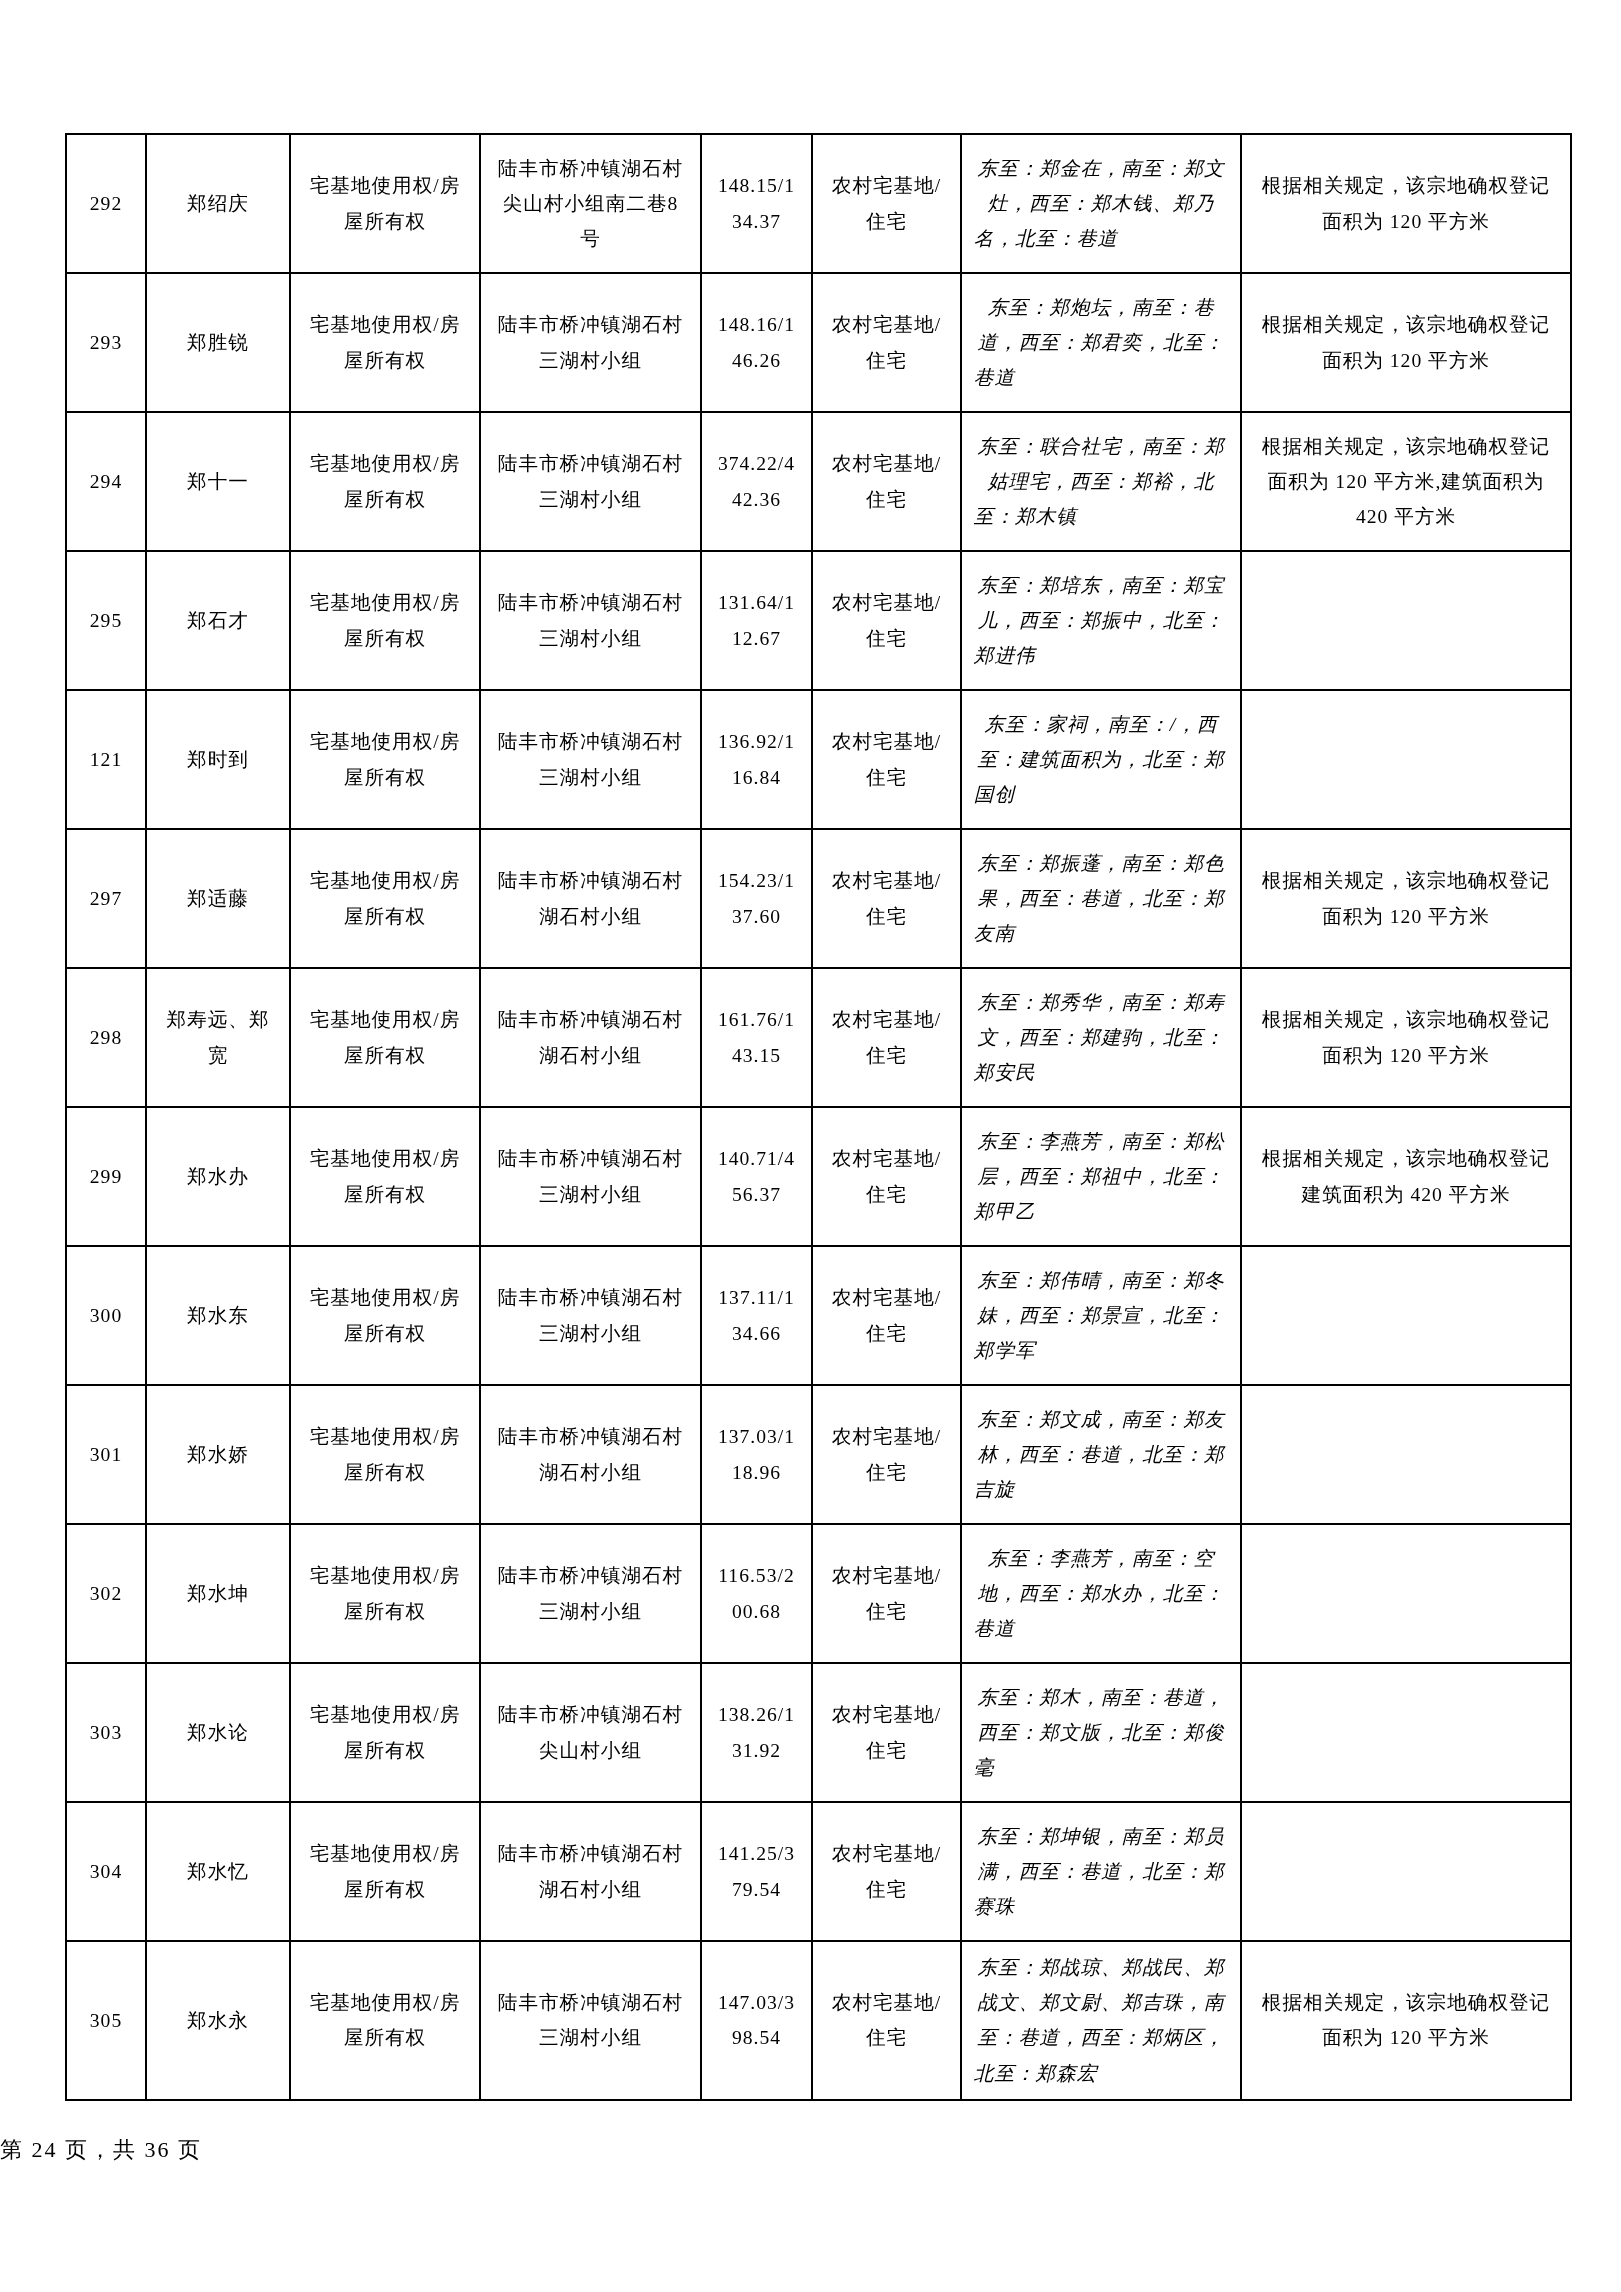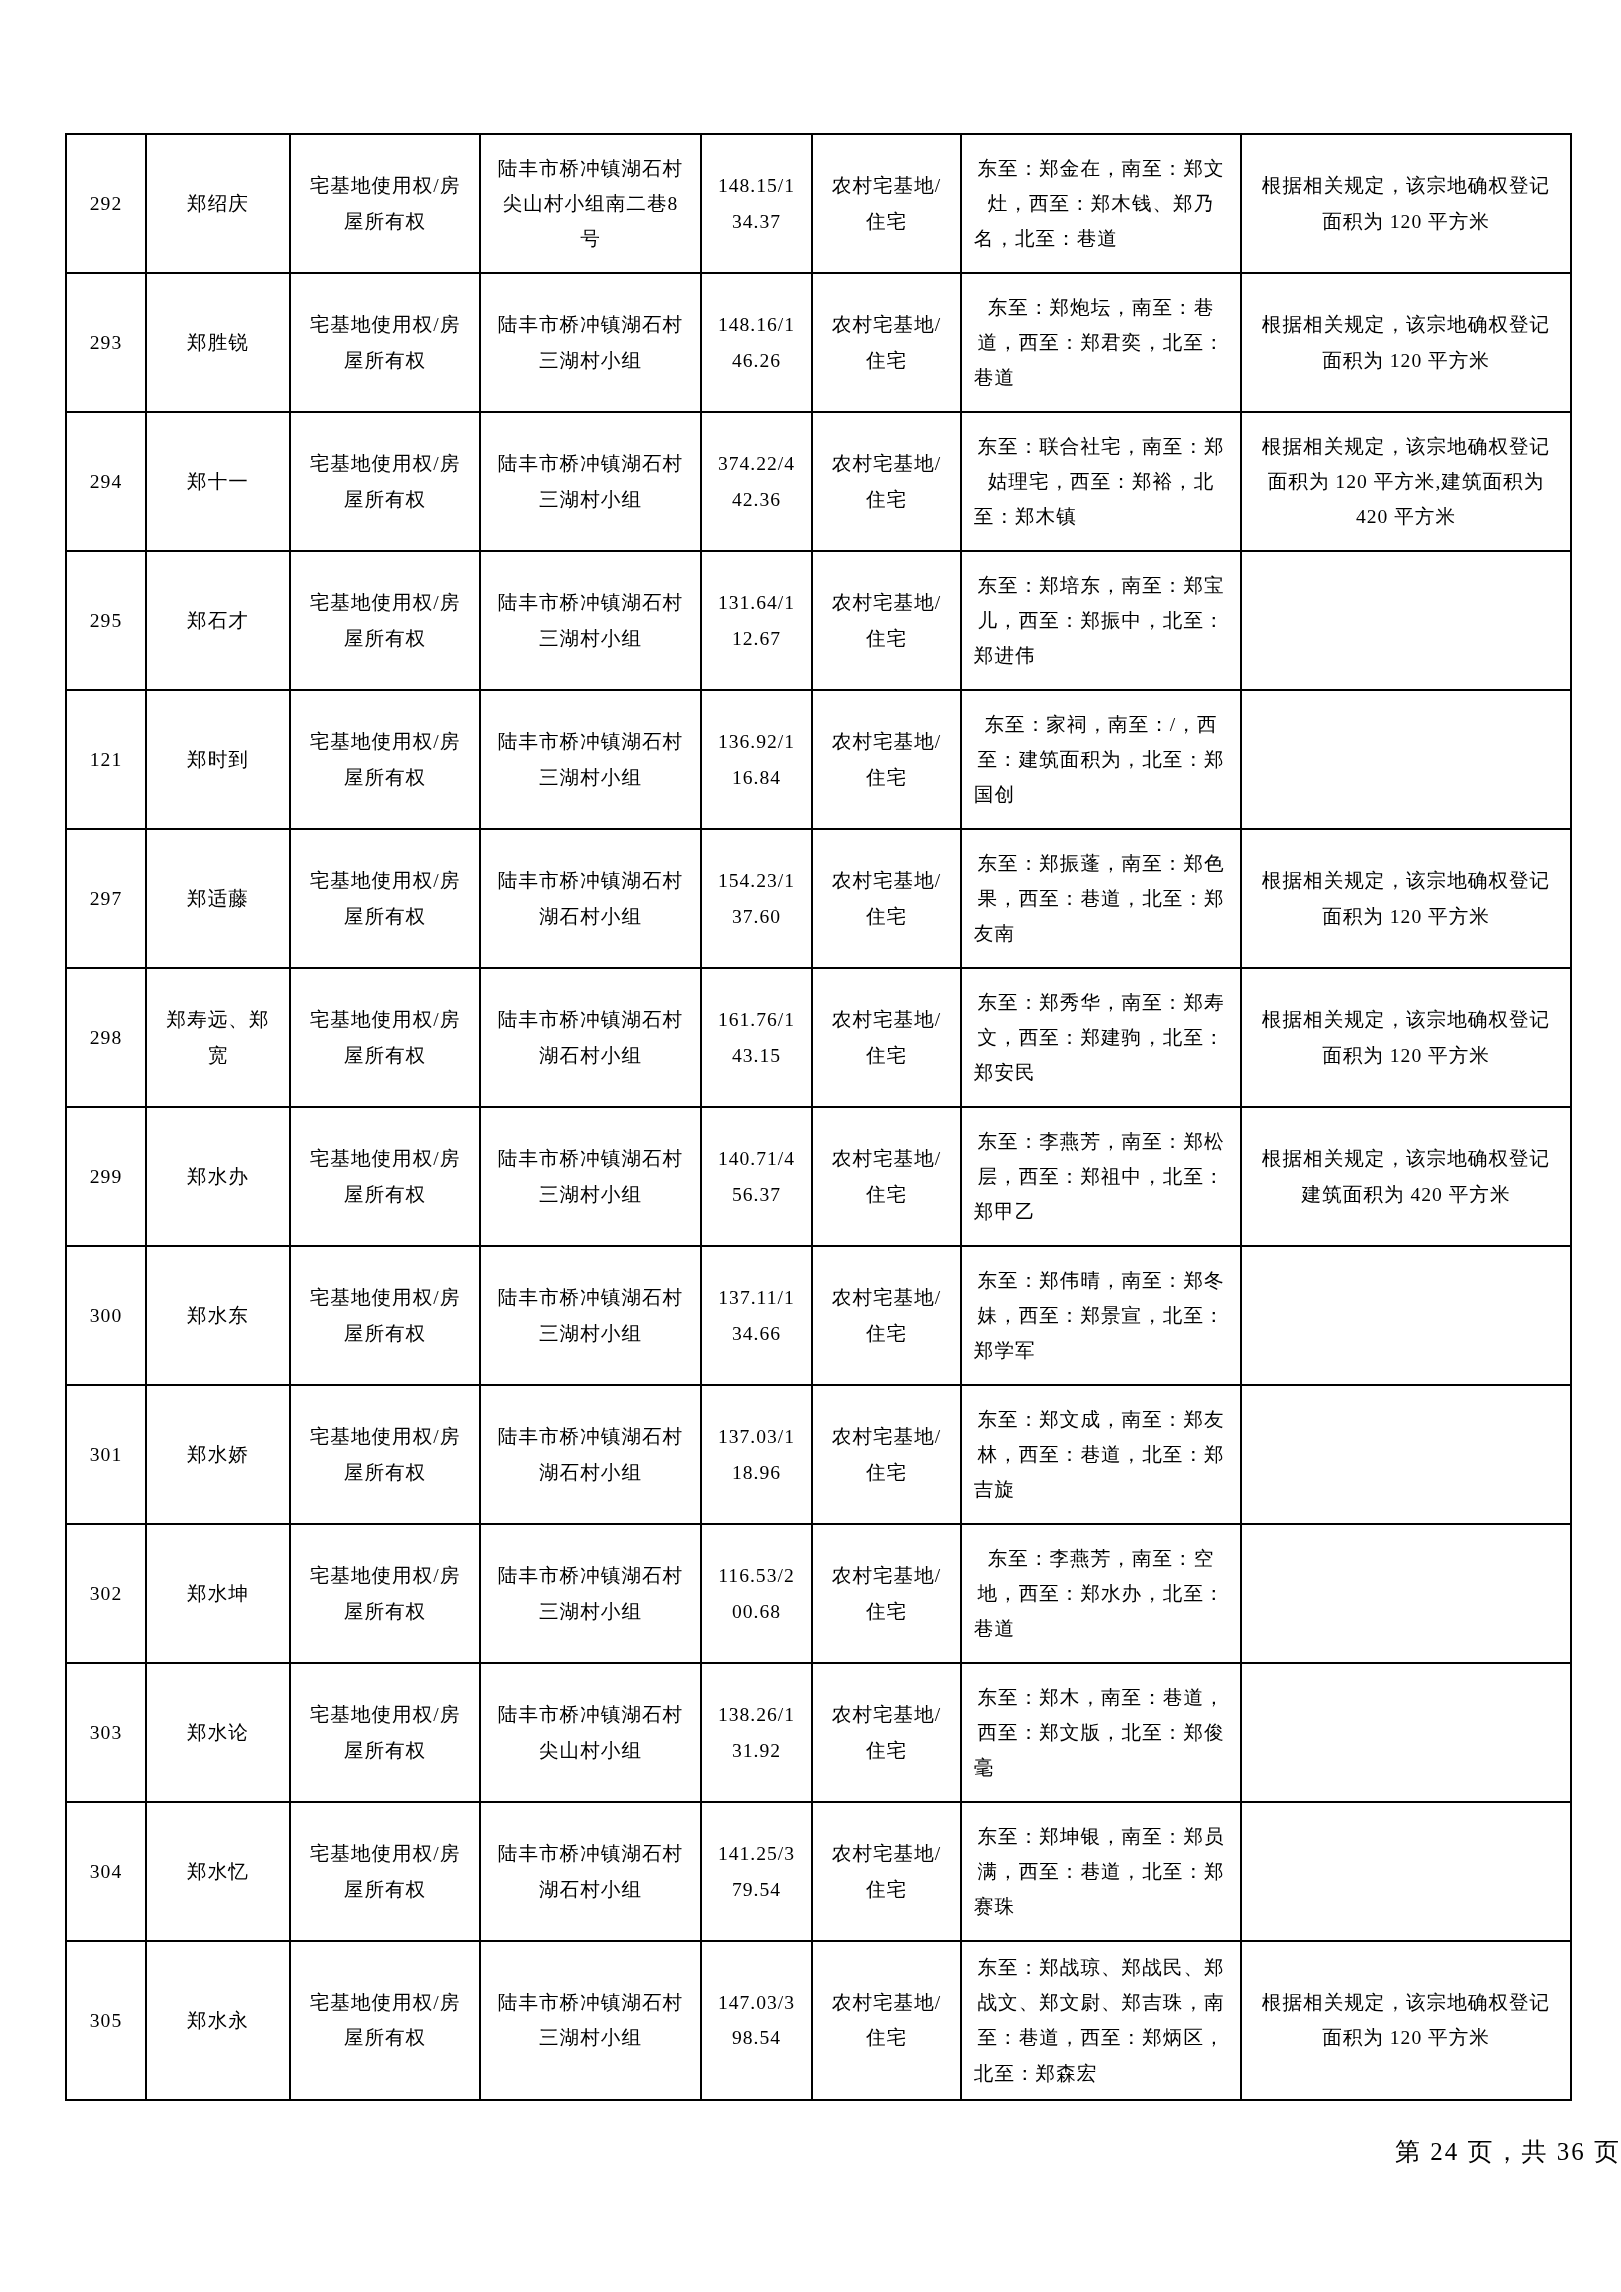--- a/index.html
+++ b/index.html
@@ -47,33 +47,34 @@
   }
   td.col-area {
     padding: 7.8px 6.9px;
     word-break: break-all;
     letter-spacing: 0;
   }
   td.col-boundary {
     text-align: justify;
     text-align-last: left;
     padding: 7.8px 12.7px;
+    font-style: italic;
   }
   td.col-remark {
     text-align: center;
     padding: 7.8px 13.7px;
     margin-top: 16px;
   }
   .footer {
     position: absolute;
     left: 0;
     top: 2135px;
     width: 100%;
-    text-align: right;
-    font-size: 25px;
+    text-align: left;
+    font-size: 22px;
     letter-spacing: 2px;
   }
 </style>
 </head>
 <body>
 
 <div class="page">
 
   <table class="land-table">
     <colgroup>

